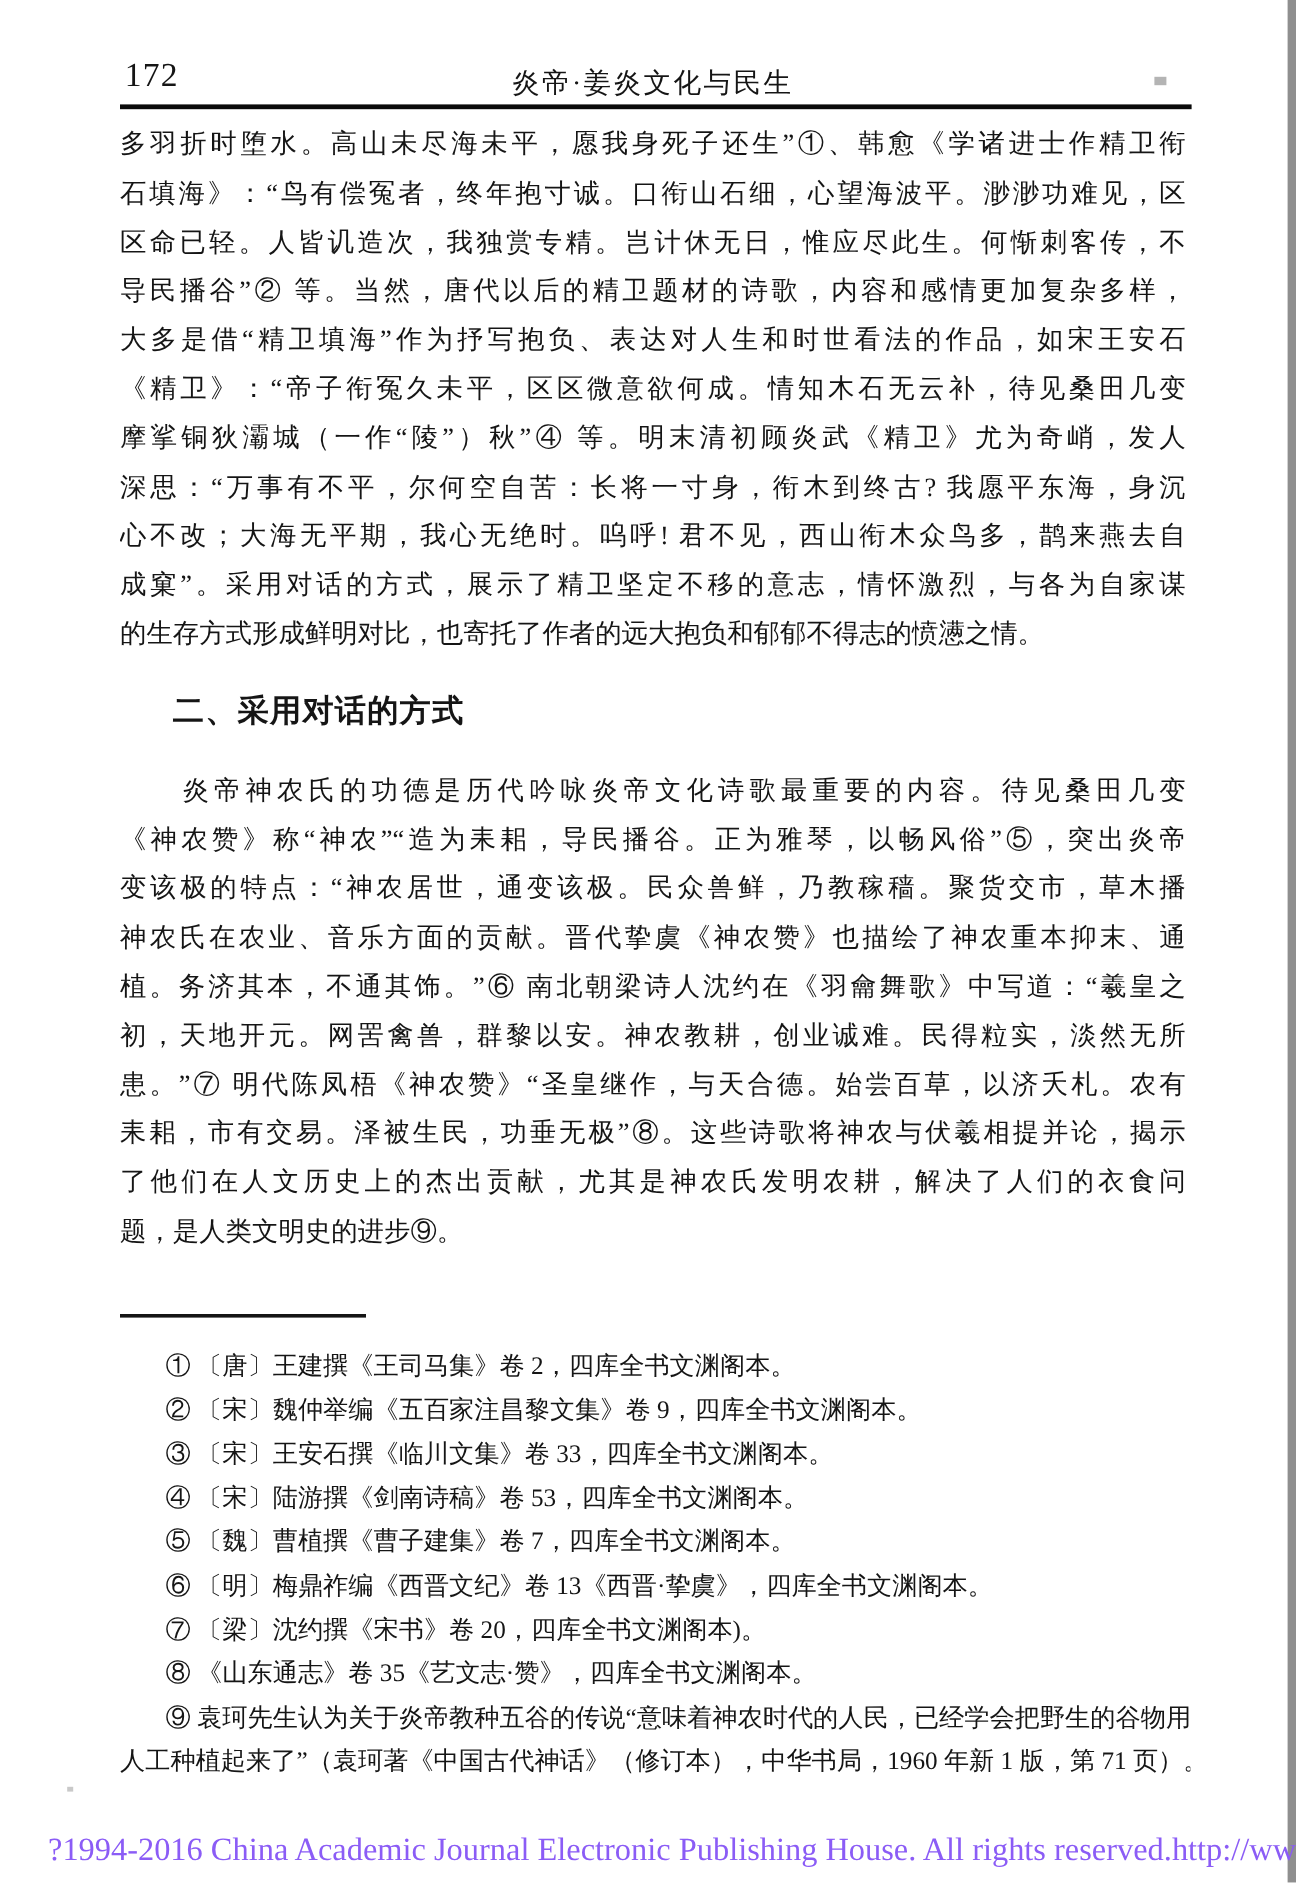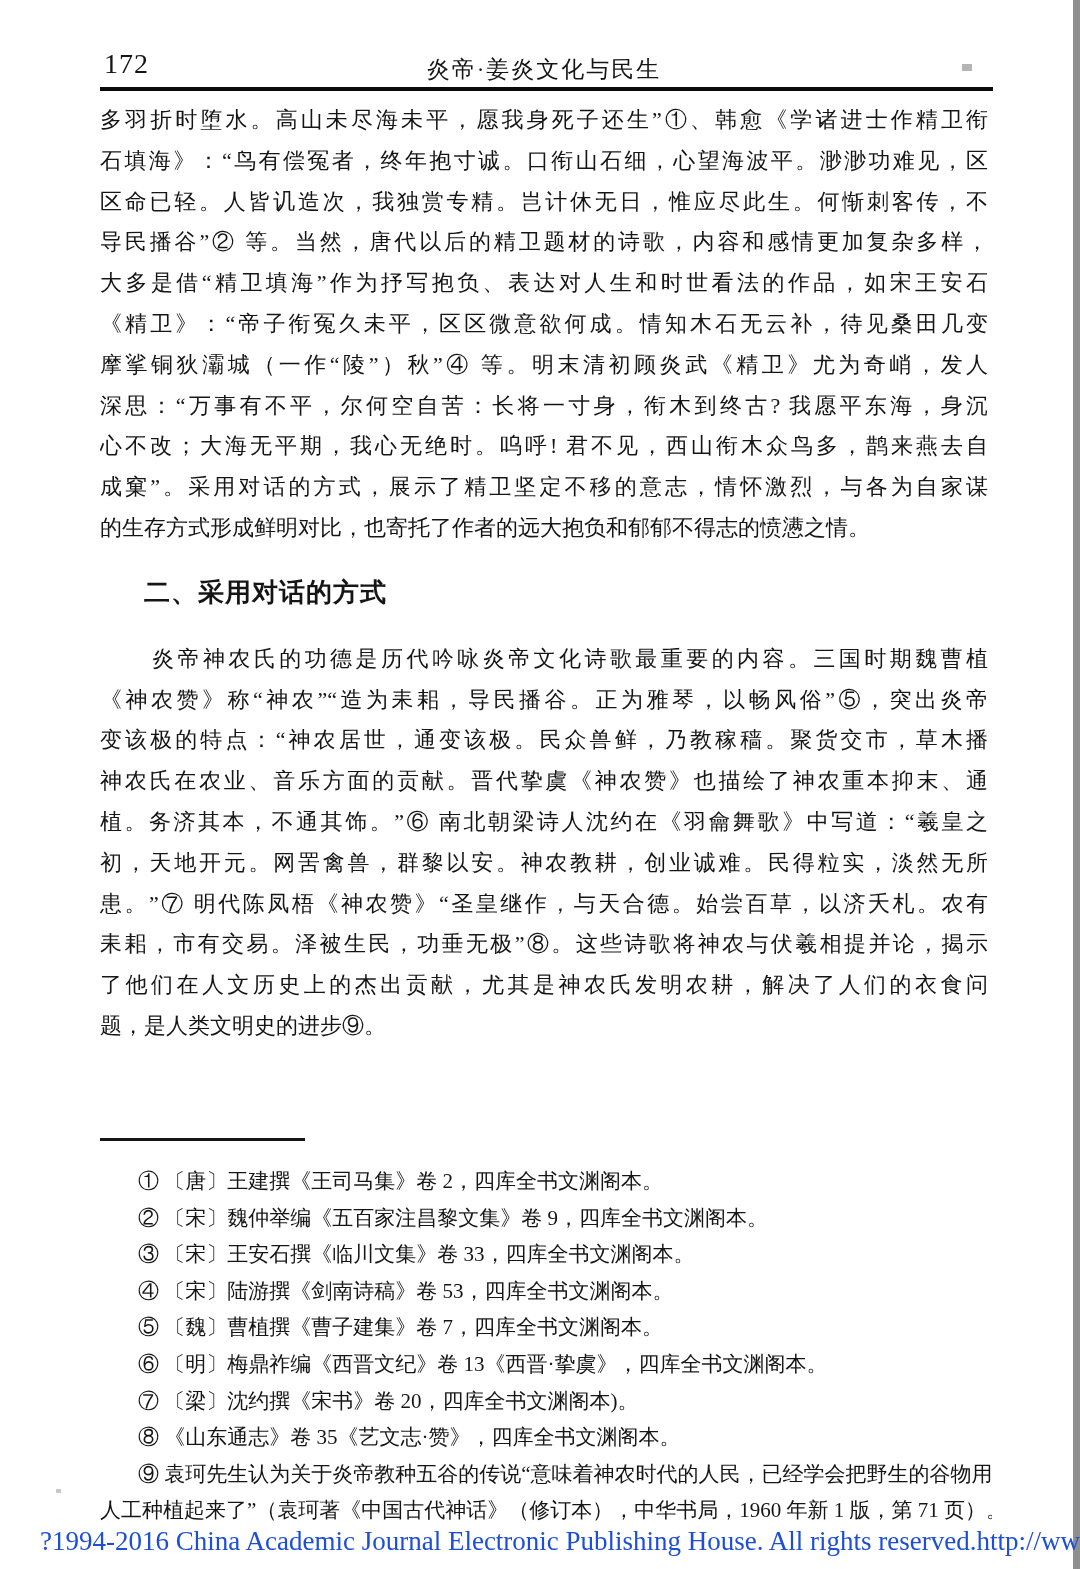--- a/index.html
+++ b/index.html
@@ -29,37 +29,37 @@
   .para2 .bodyline:first-child { text-indent:52px; }
   .para2 .bodyline:last-child { text-align-last:left; }
   .section-heading {
     margin-top:23px; margin-bottom:26px; padding-left:44px;
     font-family:"Liberation Sans","DejaVu Sans",sans-serif;
     font-weight:bold; font-size:26px; line-height:41px; letter-spacing:1px;
     text-align:left;
   }
 
   
-  .footnote-block { position:absolute; left:100px; top:1138px; width:892px; }
+  .footnote-block { position:absolute; left:100px; top:1095px; width:892px; }
   .footnote-rule { width:205px; height:3px; background:#151515; margin-bottom:22px; }
   .fn-line {
     font-size:21px; line-height:36.6px; height:36.6px;
     padding-left:38px; white-space:nowrap; overflow:hidden;
   }
   .fn-line:last-child { padding-left:0; }
 
   
   .artifact-a { position:absolute; left:962px; top:64px; width:10px; height:7px; background:#b4b4b4; }
   .artifact-b { position:absolute; left:56px; top:1489px; width:5px; height:4px; background:#c9c9c9; }
 
   
   .watermark {
     position:absolute; left:40px; top:1526px; width:1005px;
     display:flex; justify-content:space-between;
-    color:#1d4ed8; font-size:27px; white-space:nowrap;
+    color:#8b5cf6; font-size:27px; white-space:nowrap;
   }
 </style>
 </head>
 <body>
 
 <div class="page">
 
   <div class="edge-bar"></div>
 
   <div class="page-number">172</div>
@@ -77,21 +77,21 @@
         <div class="bodyline">摩挲铜狄灞城（一作“陵”）秋”④ 等。明末清初顾炎武《精卫》尤为奇峭，发人</div>
         <div class="bodyline">深思：“万事有不平，尔何空自苦：长将一寸身，衔木到终古? 我愿平东海，身沉</div>
         <div class="bodyline">心不改；大海无平期，我心无绝时。呜呼! 君不见，西山衔木众鸟多，鹊来燕去自</div>
         <div class="bodyline">成窠”。采用对话的方式，展示了精卫坚定不移的意志，情怀激烈，与各为自家谋</div>
         <div class="bodyline">的生存方式形成鲜明对比，也寄托了作者的远大抱负和郁郁不得志的愤懑之情。</div>
       </div>
 
     <div class="section-heading">二、采用对话的方式</div>
 
     <div class="para para2">
-        <div class="bodyline">炎帝神农氏的功德是历代吟咏炎帝文化诗歌最重要的内容。三国时期魏曹植</div>
+        <div class="bodyline">炎帝神农氏的功德是历代吟咏炎帝文化诗歌最重要的内容。待见桑田几变</div>
         <div class="bodyline">《神农赞》称“神农”“造为耒耜，导民播谷。正为雅琴，以畅风俗”⑤，突出炎帝</div>
         <div class="bodyline">变该极的特点：“神农居世，通变该极。民众兽鲜，乃教稼穑。聚货交市，草木播</div>
         <div class="bodyline">神农氏在农业、音乐方面的贡献。晋代挚虞《神农赞》也描绘了神农重本抑末、通</div>
         <div class="bodyline">植。务济其本，不通其饰。”⑥ 南北朝梁诗人沈约在《羽龠舞歌》中写道：“羲皇之</div>
         <div class="bodyline">初，天地开元。网罟禽兽，群黎以安。神农教耕，创业诚难。民得粒实，淡然无所</div>
         <div class="bodyline">患。”⑦ 明代陈凤梧《神农赞》“圣皇继作，与天合德。始尝百草，以济夭札。农有</div>
         <div class="bodyline">耒耜，市有交易。泽被生民，功垂无极”⑧。这些诗歌将神农与伏羲相提并论，揭示</div>
         <div class="bodyline">了他们在人文历史上的杰出贡献，尤其是神农氏发明农耕，解决了人们的衣食问</div>
         <div class="bodyline">题，是人类文明史的进步⑨。</div>
       </div>

